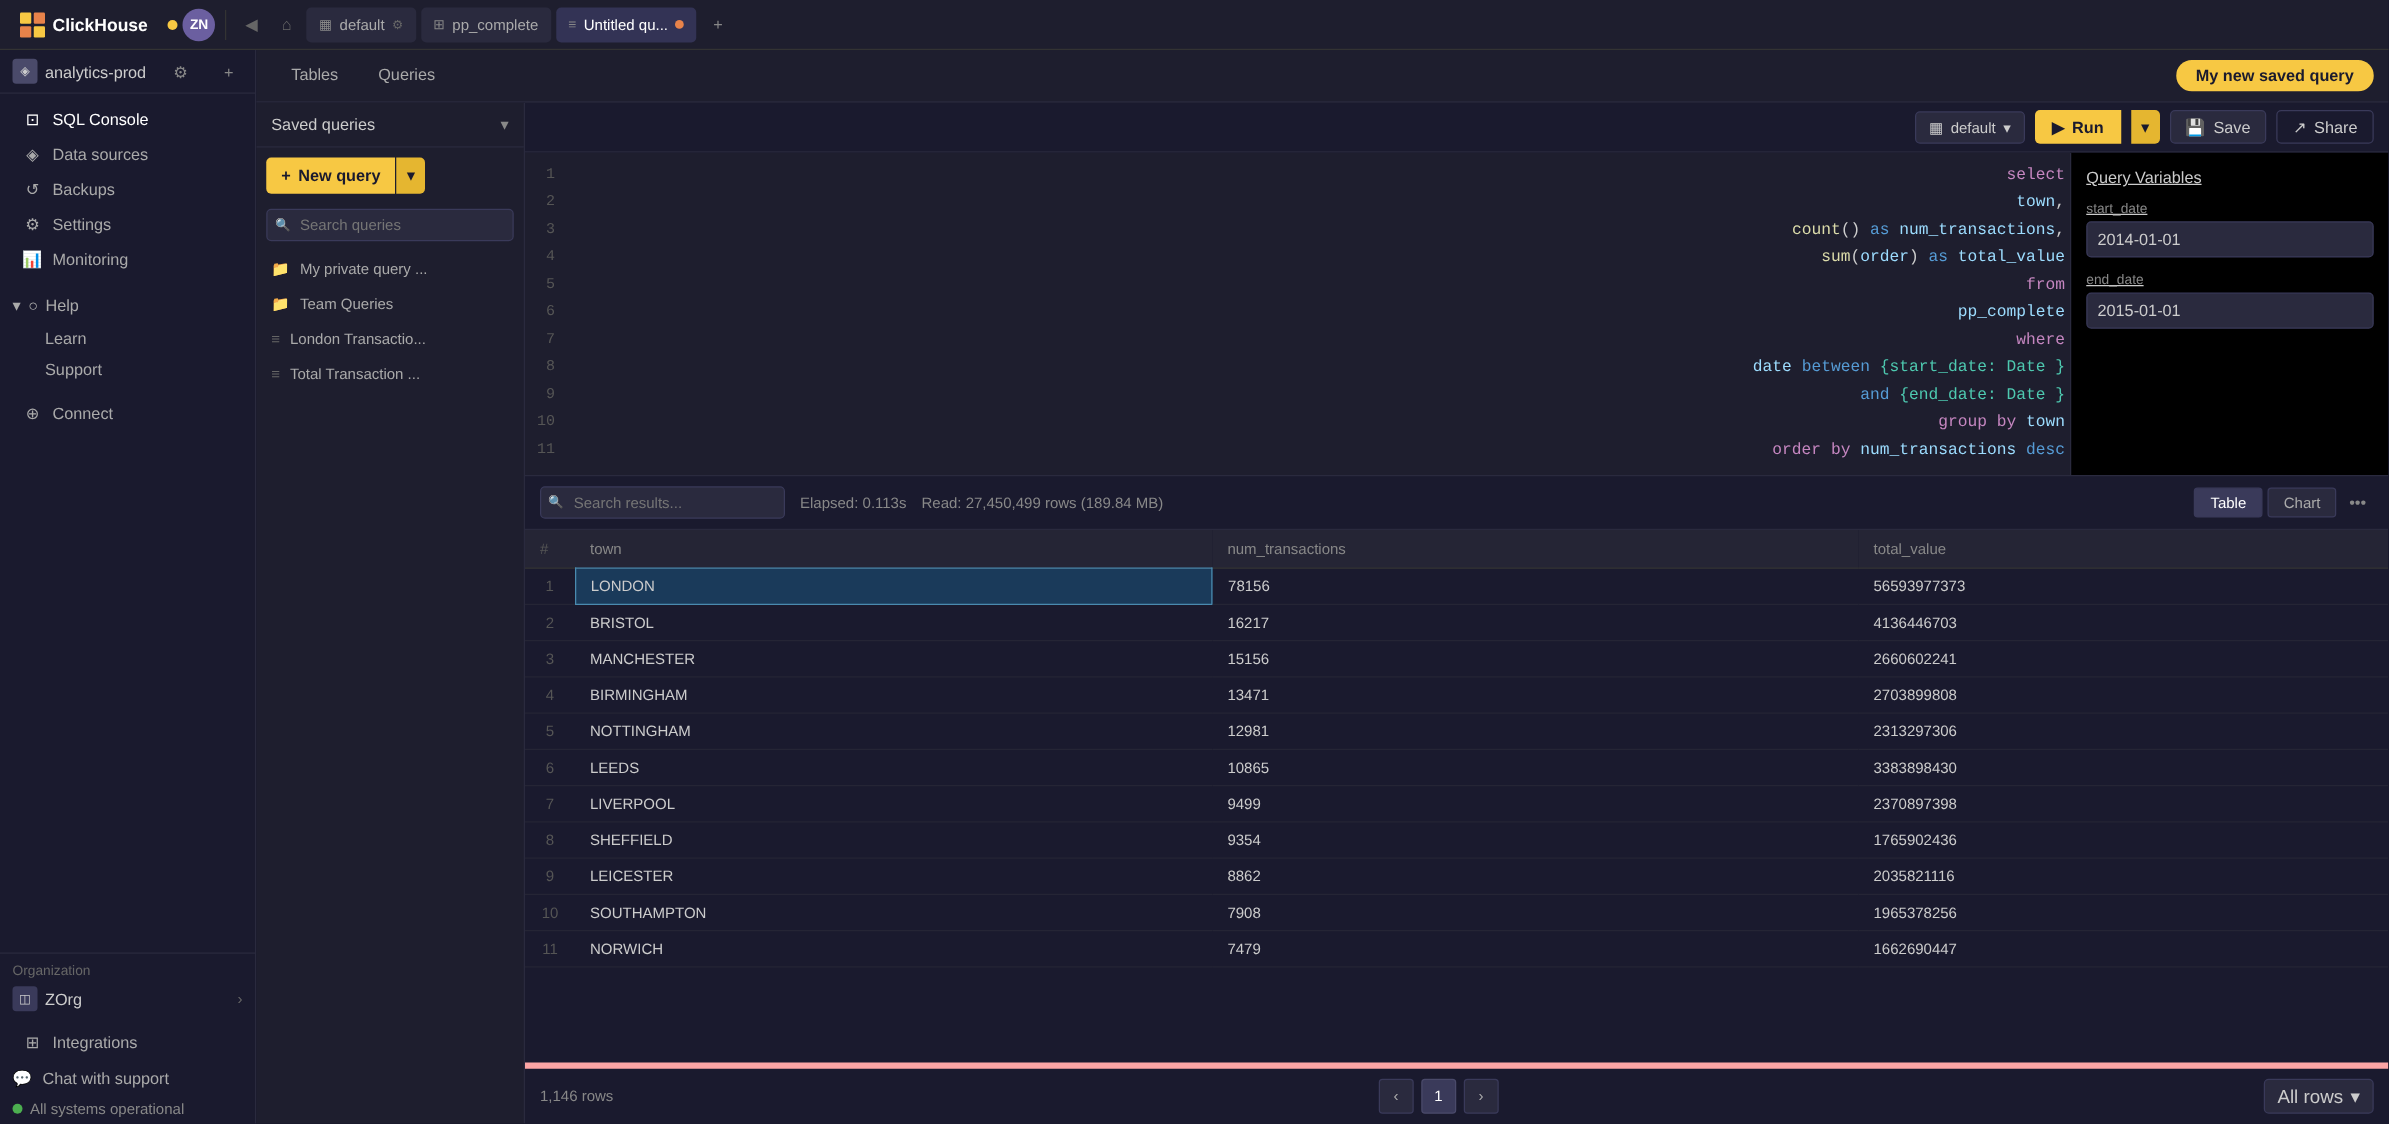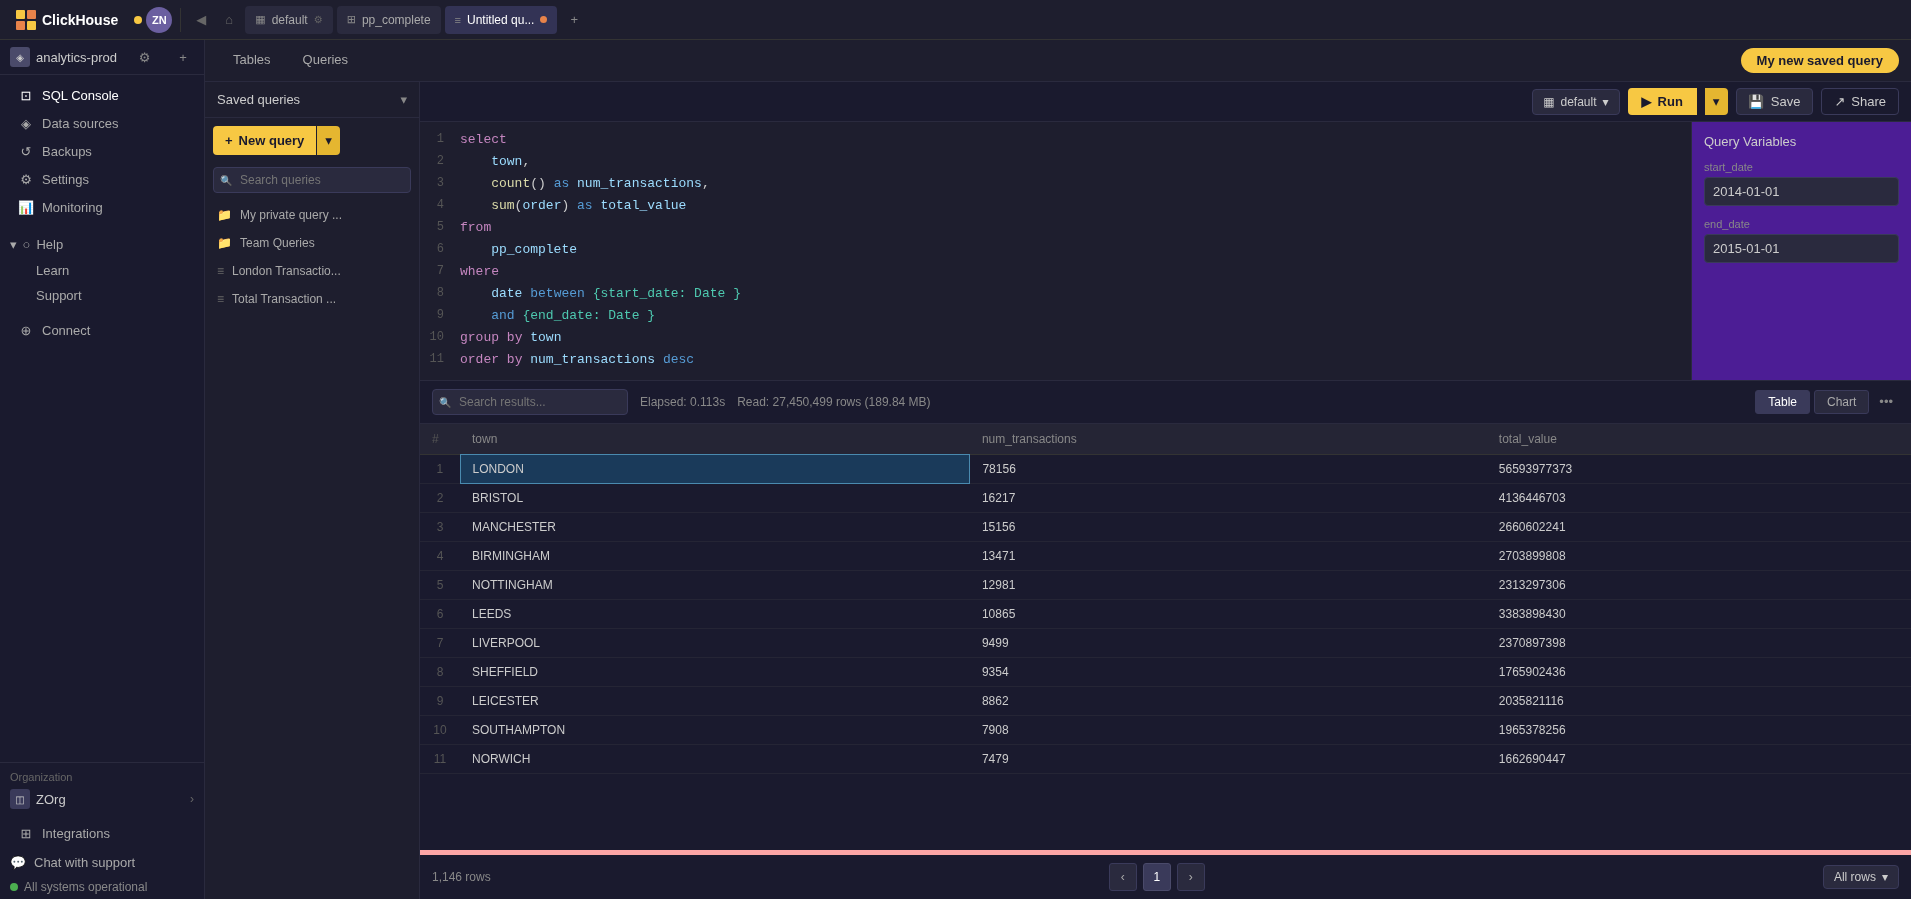--- a/index.html
+++ b/index.html
@@ -95,24 +95,24 @@
     .run-btn { display: flex; align-items: center; gap: 6px; background: #f7c843; color: #1a1a2e; border: none; border-radius: 4px 0 0 4px; padding: 6px 14px; font-size: 13px; font-weight: 600; cursor: pointer; }
     .run-btn-arrow { background: #e5b630; color: #1a1a2e; border: none; border-radius: 0 4px 4px 0; padding: 6px 8px; cursor: pointer; }
     .save-btn { display: flex; align-items: center; gap: 6px; background: #2a2a3e; border: 1px solid #3a3a5a; border-radius: 4px; padding: 5px 12px; color: #ccc; font-size: 13px; cursor: pointer; }
     .share-btn { display: flex; align-items: center; gap: 6px; background: transparent; border: 1px solid #3a3a5a; border-radius: 4px; padding: 5px 12px; color: #ccc; font-size: 13px; cursor: pointer; }
 
     
     .query-editor-wrap { display: flex; overflow: hidden; flex-shrink: 0; border-bottom: 1px solid #2a2a3e; }
     .code-editor { flex: 1; background: #1e1e2e; padding: 8px 0; font-family: 'Courier New', monospace; font-size: 13px; overflow-y: auto; }
     .code-line { display: flex; align-items: flex-start; min-height: 22px; }
     .line-num { width: 36px; text-align: right; padding-right: 12px; color: #555; font-size: 12px; user-select: none; flex-shrink: 0; padding-top: 2px; }
-    .line-code { flex: 1; color: #ccc; padding: 2px 4px; white-space: pre; }
-
-    
-    .variables-panel { width: 220px; background: #4c1d95; border-left: 1px solid #2a2a3e; padding: 12px; flex-shrink: 0; }
+    .line-code { flex: 1; color: #ccc; padding: 2px 4px; white-space: pre; text-align: right; }
+
+    
+    .variables-panel { width: 255px; background: #000000; border-left: 1px solid #2a2a3e; padding: 12px; flex-shrink: 0; text-decoration: underline; }
     .variables-title { font-size: 13px; color: #ccc; font-weight: 500; margin-bottom: 12px; }
     .var-label { font-size: 11px; color: #888; margin-bottom: 4px; }
     .var-input { width: 100%; background: #2a2a3e; border: 1px solid #3a3a5a; border-radius: 4px; padding: 6px 8px; color: #ccc; font-size: 13px; margin-bottom: 12px; outline: none; }
 
     
     .results-area { flex: 1; display: flex; flex-direction: column; overflow: hidden; }
     .results-header { display: flex; align-items: center; justify-content: space-between; padding: 8px 12px; border-bottom: 1px solid #2a2a3e; flex-shrink: 0; }
     .results-info { display: flex; align-items: center; gap: 12px; }
     .search-results-wrap { position: relative; }
     .search-results-input { background: #2a2a3e; border: 1px solid #3a3a5a; border-radius: 4px; padding: 5px 8px 5px 26px; color: #aaa; font-size: 12px; outline: none; width: 196px; }
@@ -133,21 +133,21 @@
     tbody td { padding: 7px 12px; color: #ccc; font-size: 12px; }
     tbody td.row-num { color: #555; text-align: center; }
     .highlighted-cell { background: #1a3a5a !important; border: 1px solid #4a8aaf; }
 
     
     .pagination { display: flex; align-items: center; justify-content: space-between; padding: 8px 12px; border-top: 5px solid #fca5a5; flex-shrink: 0; }
     .rows-count { font-size: 12px; color: #888; }
     .page-controls { display: flex; align-items: center; gap: 6px; }
     .page-btn { width: 28px; height: 28px; display: flex; align-items: center; justify-content: center; background: #2a2a3e; border: 1px solid #3a3a5a; border-radius: 3px; color: #aaa; cursor: pointer; font-size: 12px; }
     .page-num { width: 28px; height: 28px; display: flex; align-items: center; justify-content: center; background: #3a3a5a; border: 1px solid #4a4a6a; border-radius: 3px; color: #fff; font-size: 12px; }
-    .rows-select { display: flex; align-items: center; gap: 6px; background: #2a2a3e; border: 1px solid #3a3a5a; border-radius: 4px; padding: 4px 10px; color: #ccc; font-size: 12px; cursor: pointer; }
+    .rows-select { display: flex; align-items: center; gap: 6px; background: #2a2a3e; border: 1px solid #3a3a5a; border-radius: 4px; padding: 4px 10px; color: #ccc; font-size: 15px; cursor: pointer; }
 
     .integrations-item { display: flex; align-items: center; gap: 8px; padding: 6px 10px; color: #aaa; cursor: pointer; border-radius: 4px; font-size: 13px; margin: 2px 8px; }
   </style>
 </head>
 <body>
 
 <div class="topbar">
   <div class="logo">
     <div class="logo-icon">
       <span></span>

